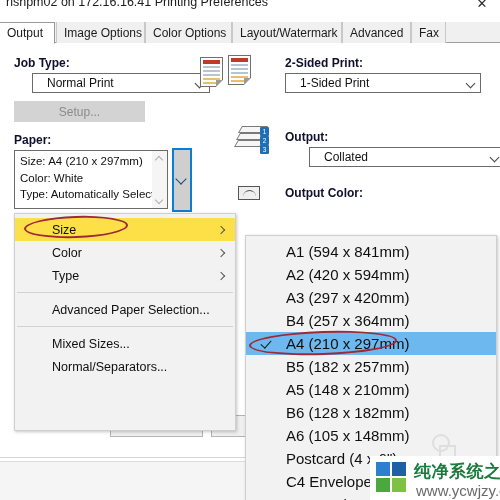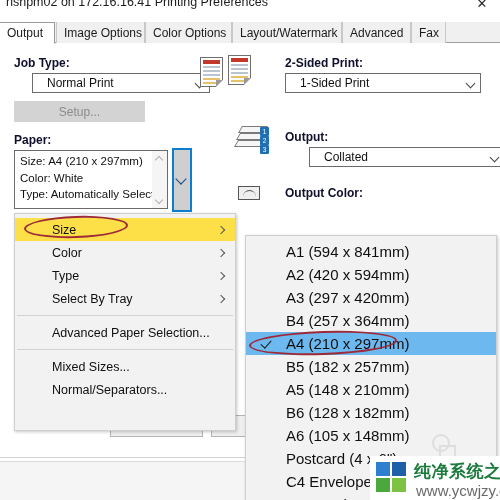--- a/index.html
+++ b/index.html
@@ -494,24 +494,20 @@
         <span class="sub"></span>
       </div>
       <div class="ctx-item">
         <span>Color</span>
         <span class="sub"></span>
       </div>
       <div class="ctx-item">
         <span>Type</span>
         <span class="sub"></span>
       </div>
-      <div class="ctx-item">
-        <span>Select By Tray</span>
-        <span class="sub"></span>
-      </div>
       <div class="ctx-sep"></div>
       <div class="ctx-item">
         <span>Advanced Paper Selection...</span>
       </div>
       <div class="ctx-sep"></div>
       <div class="ctx-item">
         <span>Mixed Sizes...</span>
       </div>
       <div class="ctx-item">
         <span>Normal/Separators...</span>

